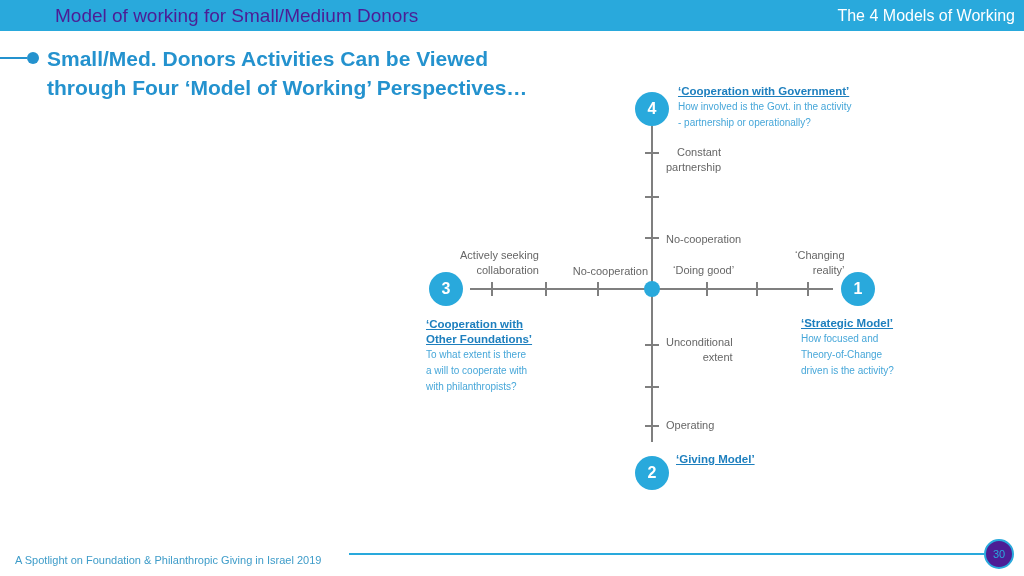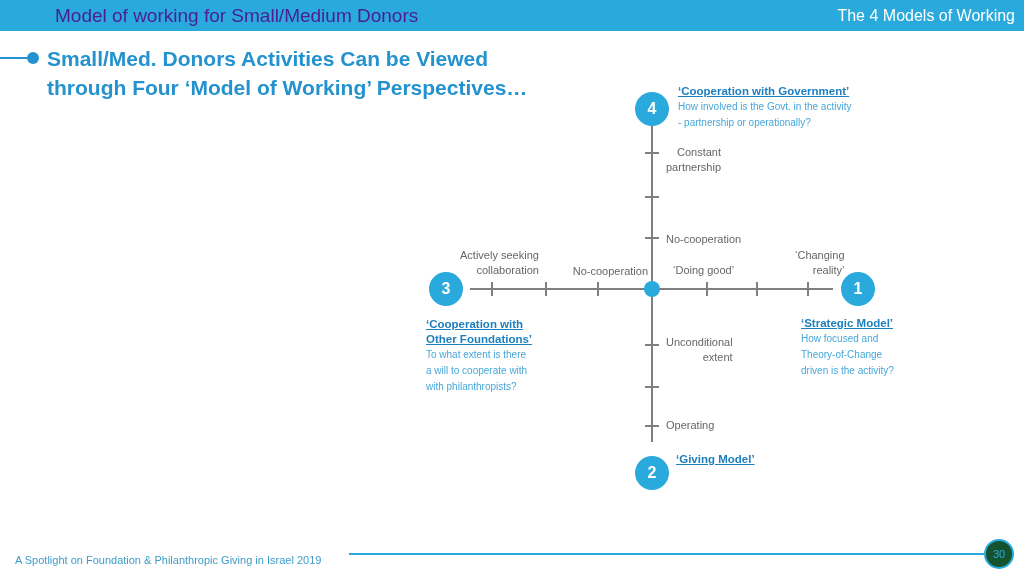--- a/index.html
+++ b/index.html
@@ -33,21 +33,21 @@
   .model-block { position:absolute; white-space:nowrap; }
   .model-title { font-size:11.5px; font-weight:bold; color:var(--c-model-title,#1d7fbe);
     line-height:15px;text-decoration:underline; }
   .model-desc { font-size:10px; color:var(--c-model-desc,#47a7d9); line-height:16px; }
   
   .footer-text { position:absolute; left:15px; top:547px; font-size:11px;
     color:var(--c-footer-text,#3e9cc9); white-space:nowrap;margin-top:7px; }
   .footer-line { position:absolute; left:349px; top:553px; width:635px; height:2px;
     background:var(--c-accent,#29a9dc); }
   .page-circle { position:absolute; left:984px; top:539px; width:26px; height:26px;
-    border:2px solid var(--c-accent,#29a9dc); border-radius:50%; background:#14532d;
+    border:2px solid var(--c-accent,#29a9dc); border-radius:50%; background:#4c1d95;
     color:var(--c-accent,#29a9dc); font-size:11px;
     display:flex; align-items:center; justify-content:center; }
 </style>
 </head>
 <body>
 
 <div id="slide">
 
   <div class="header-bar"></div>
   <div class="header-title">Model of working for Small/Medium Donors</div>

